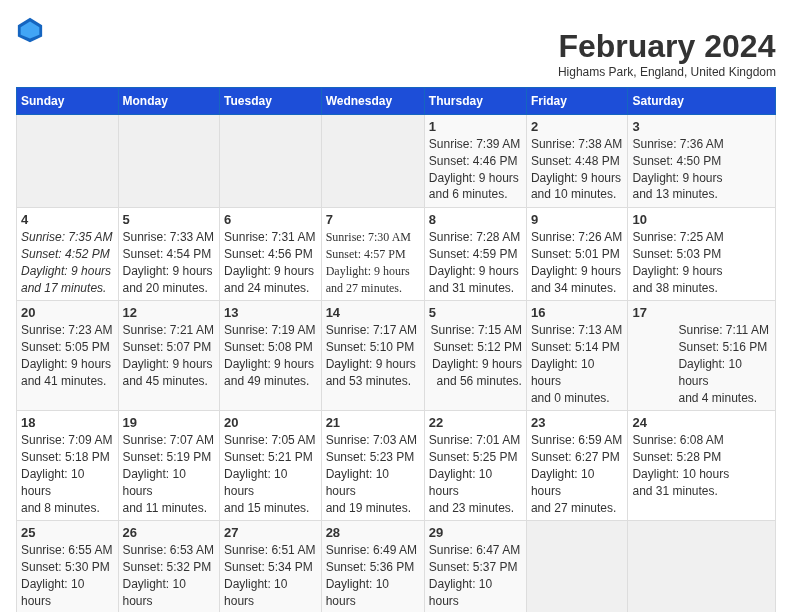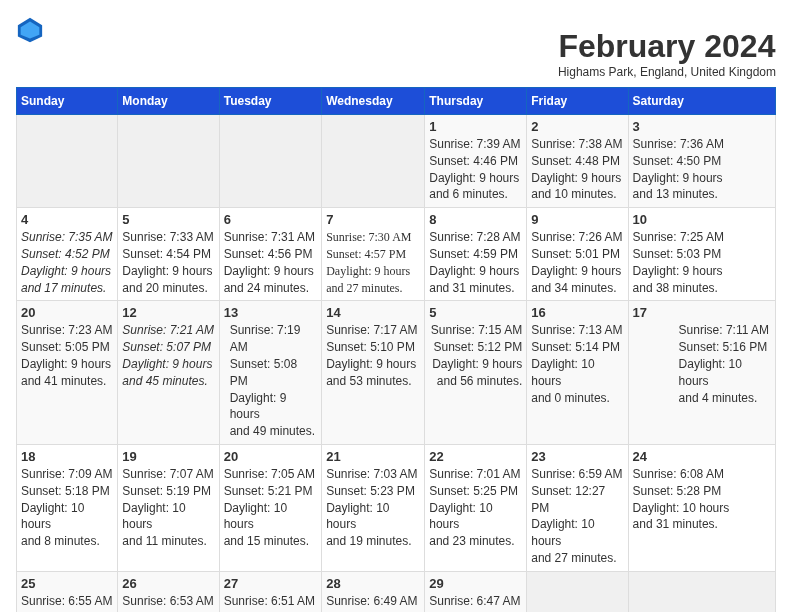--- a/index.html
+++ b/index.html
@@ -203,28 +203,28 @@
       <tr>
         <td>
           <div class="day-number">20</div>
           <div class="day-info" style="white-space: pre-line;">Sunrise: 7:23 AM
 Sunset: 5:05 PM
 Daylight: 9 hours
 and 41 minutes.</div>
         </td>
         <td>
           <div class="day-number">12</div>
-          <div class="day-info" style="white-space: pre-line; font-style: italic;">Sunrise: 7:21 AM
+          <div class="day-info" style="white-space: pre-line;">Sunrise: 7:21 AM
 Sunset: 5:07 PM
 Daylight: 9 hours
 and 45 minutes.</div>
         </td>
         <td>
           <div class="day-number">13</div>
-          <div class="day-info" style="white-space: pre-line; margin-left: 6px;">Sunrise: 7:19 AM
+          <div class="day-info" style="white-space: pre-line;">Sunrise: 7:19 AM
 Sunset: 5:08 PM
 Daylight: 9 hours
 and 49 minutes.</div>
         </td>
         <td>
           <div class="day-number">14</div>
           <div class="day-info" style="white-space: pre-line;">Sunrise: 7:17 AM
 Sunset: 5:10 PM
 Daylight: 9 hours
 and 53 minutes.</div>
@@ -283,21 +283,21 @@
         <td>
           <div class="day-number">22</div>
           <div class="day-info" style="white-space: pre-line;">Sunrise: 7:01 AM
 Sunset: 5:25 PM
 Daylight: 10 hours
 and 23 minutes.</div>
         </td>
         <td>
           <div class="day-number">23</div>
           <div class="day-info" style="white-space: pre-line;">Sunrise: 6:59 AM
-Sunset: 12:27 PM
+Sunset: 6:27 PM
 Daylight: 10 hours
 and 27 minutes.</div>
         </td>
         <td>
           <div class="day-number">24</div>
           <div class="day-info" style="white-space: pre-line;">Sunrise: 6:08 AM
 Sunset: 5:28 PM
 Daylight: 10 hours
 and 31 minutes.</div>
         </td>

